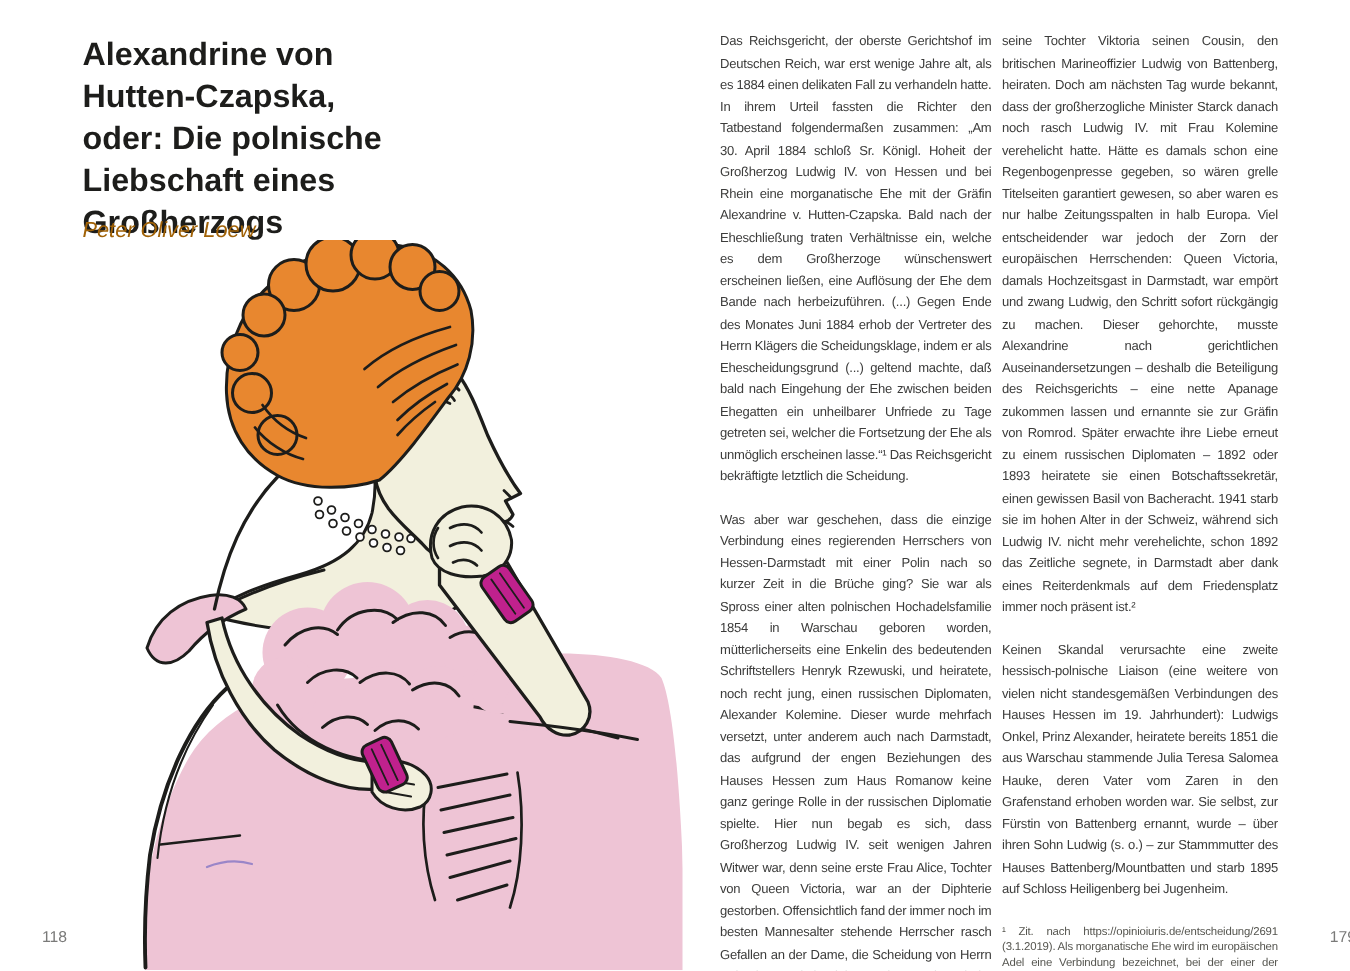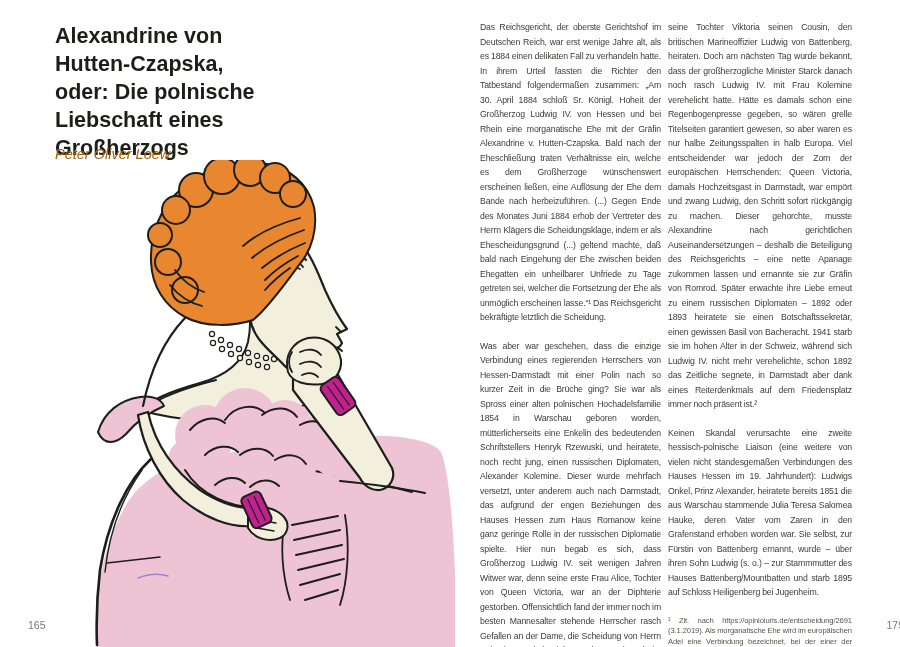--- a/index.html
+++ b/index.html
@@ -186,21 +186,21 @@
         </g>
         <g transform="rotate(65 256 510)">
           <rect x="239" y="499" width="34" height="21" rx="5" fill="var(--c-bracelet,#c0218d)" stroke="var(--c-ink,#1d1d1b)" stroke-width="2"></rect>
           <path class="ink" d="M243,506 L269,506 M243,513 L269,513" stroke-width="1.2"></path>
         </g>
 
         <path class="ink" d="M340,481 C370,484 400,488 425,493" stroke-width="2"></path>
       </svg>
     </figure>
 
-    <div class="pagenum pagenum-left">165</div>
+    <div class="pagenum pagenum-left">118</div>
   </section>
 
   <section class="page page-right">
     <div class="col col1">
       <p class="body-para">Das Reichsgericht, der oberste Gerichtshof im Deutschen Reich, war erst wenige Jahre alt, als es 1884 einen delikaten Fall zu verhandeln hatte. In ihrem Urteil fassten die Richter den Tatbestand folgendermaßen zusammen: „Am 30. April 1884 schloß Sr. Königl. Hoheit der Großherzog Ludwig IV. von Hessen und bei Rhein eine morganatische Ehe mit der Gräfin Alexandrine v. Hutten-Czapska. Bald nach der Eheschließung traten Verhältnisse ein, welche es dem Großherzoge wünschenswert erscheinen ließen, eine Auflösung der Ehe dem Bande nach herbeizuführen. (...) Gegen Ende des Monates Juni 1884 erhob der Vertreter des Herrn Klägers die Scheidungsklage, indem er als Ehescheidungsgrund (...) geltend machte, daß bald nach Eingehung der Ehe zwischen beiden Ehegatten ein unheilbarer Unfriede zu Tage getreten sei, welcher die Fortsetzung der Ehe als unmöglich erscheinen lasse.“¹ Das Reichsgericht bekräftigte letztlich die Scheidung.</p>
       <p class="body-para">Was aber war geschehen, dass die einzige Verbindung eines regierenden Herrschers von Hessen-Darmstadt mit einer Polin nach so kurzer Zeit in die Brüche ging? Sie war als Spross einer alten polnischen Hochadelsfamilie 1854 in Warschau geboren worden, mütterlicherseits eine Enkelin des bedeutenden Schriftstellers Henryk Rzewuski, und heiratete, noch recht jung, einen russischen Diplomaten, Alexander Kolemine. Dieser wurde mehrfach versetzt, unter anderem auch nach Darmstadt, das aufgrund der engen Beziehungen des Hauses Hessen zum Haus Romanow keine ganz geringe Rolle in der russischen Diplomatie spielte. Hier nun begab es sich, dass Großherzog Ludwig IV. seit wenigen Jahren Witwer war, denn seine erste Frau Alice, Tochter von Queen Victoria, war an der Diphterie gestorben. Offensichtlich fand der immer noch im besten Mannesalter stehende Herrscher rasch Gefallen an der Dame, die Scheidung von Herrn Kolemine wurde betrieben und – ganz insgeheim – die morganatische Ehe mit dem Großherzog. Für die Öffentlichkeit kam sie überraschend, denn am 30. April 1884 sollte ja eigentlich bloß</p>
     </div>
     <div class="col col2">
       <p class="body-para">seine Tochter Viktoria seinen Cousin, den britischen Marineoffizier Ludwig von Battenberg, heiraten. Doch am nächsten Tag wurde bekannt, dass der großherzogliche Minister Starck danach noch rasch Ludwig IV. mit Frau Kolemine verehelicht hatte. Hätte es damals schon eine Regenbogenpresse gegeben, so wären grelle Titelseiten garantiert gewesen, so aber waren es nur halbe Zeitungsspalten in halb Europa. Viel entscheidender war jedoch der Zorn der europäischen Herrschenden: Queen Victoria, damals Hochzeitsgast in Darmstadt, war empört und zwang Ludwig, den Schritt sofort rückgängig zu machen. Dieser gehorchte, musste Alexandrine nach gerichtlichen Auseinandersetzungen – deshalb die Beteiligung des Reichsgerichts – eine nette Apanage zukommen lassen und ernannte sie zur Gräfin von Romrod. Später erwachte ihre Liebe erneut zu einem russischen Diplomaten – 1892 oder 1893 heiratete sie einen Botschaftssekretär, einen gewissen Basil von Bacheracht. 1941 starb sie im hohen Alter in der Schweiz, während sich Ludwig IV. nicht mehr verehelichte, schon 1892 das Zeitliche segnete, in Darmstadt aber dank eines Reiterdenkmals auf dem Friedensplatz immer noch präsent ist.²</p>
       <p class="body-para">Keinen Skandal verursachte eine zweite hessisch-polnische Liaison (eine weitere von vielen nicht standesgemäßen Verbindungen des Hauses Hessen im 19. Jahrhundert): Ludwigs Onkel, Prinz Alexander, heiratete bereits 1851 die aus Warschau stammende Julia Teresa Salomea Hauke, deren Vater vom Zaren in den Grafenstand erhoben worden war. Sie selbst, zur Fürstin von Battenberg ernannt, wurde – über ihren Sohn Ludwig (s. o.) – zur Stammmutter des Hauses Battenberg/Mountbatten und starb 1895 auf Schloss Heiligenberg bei Jugenheim.</p>

